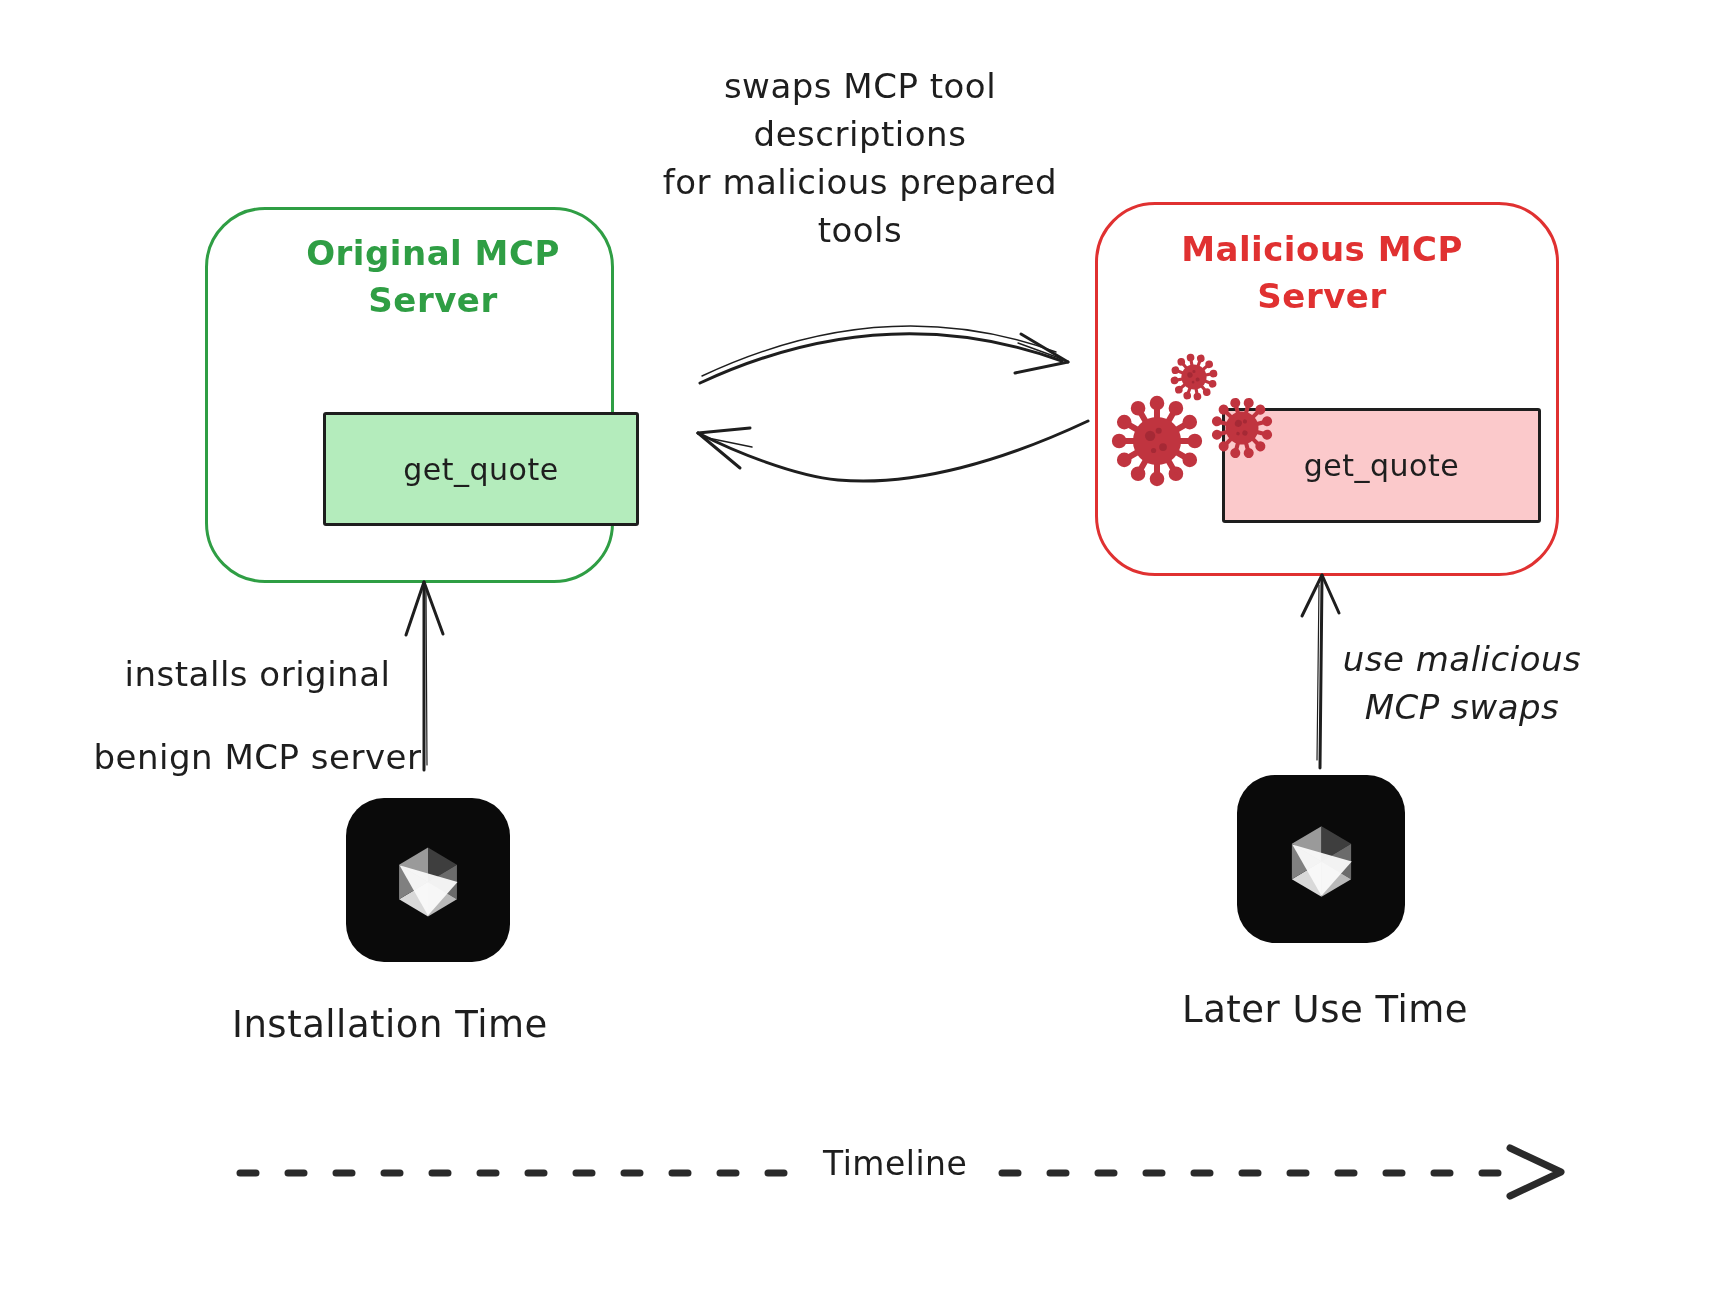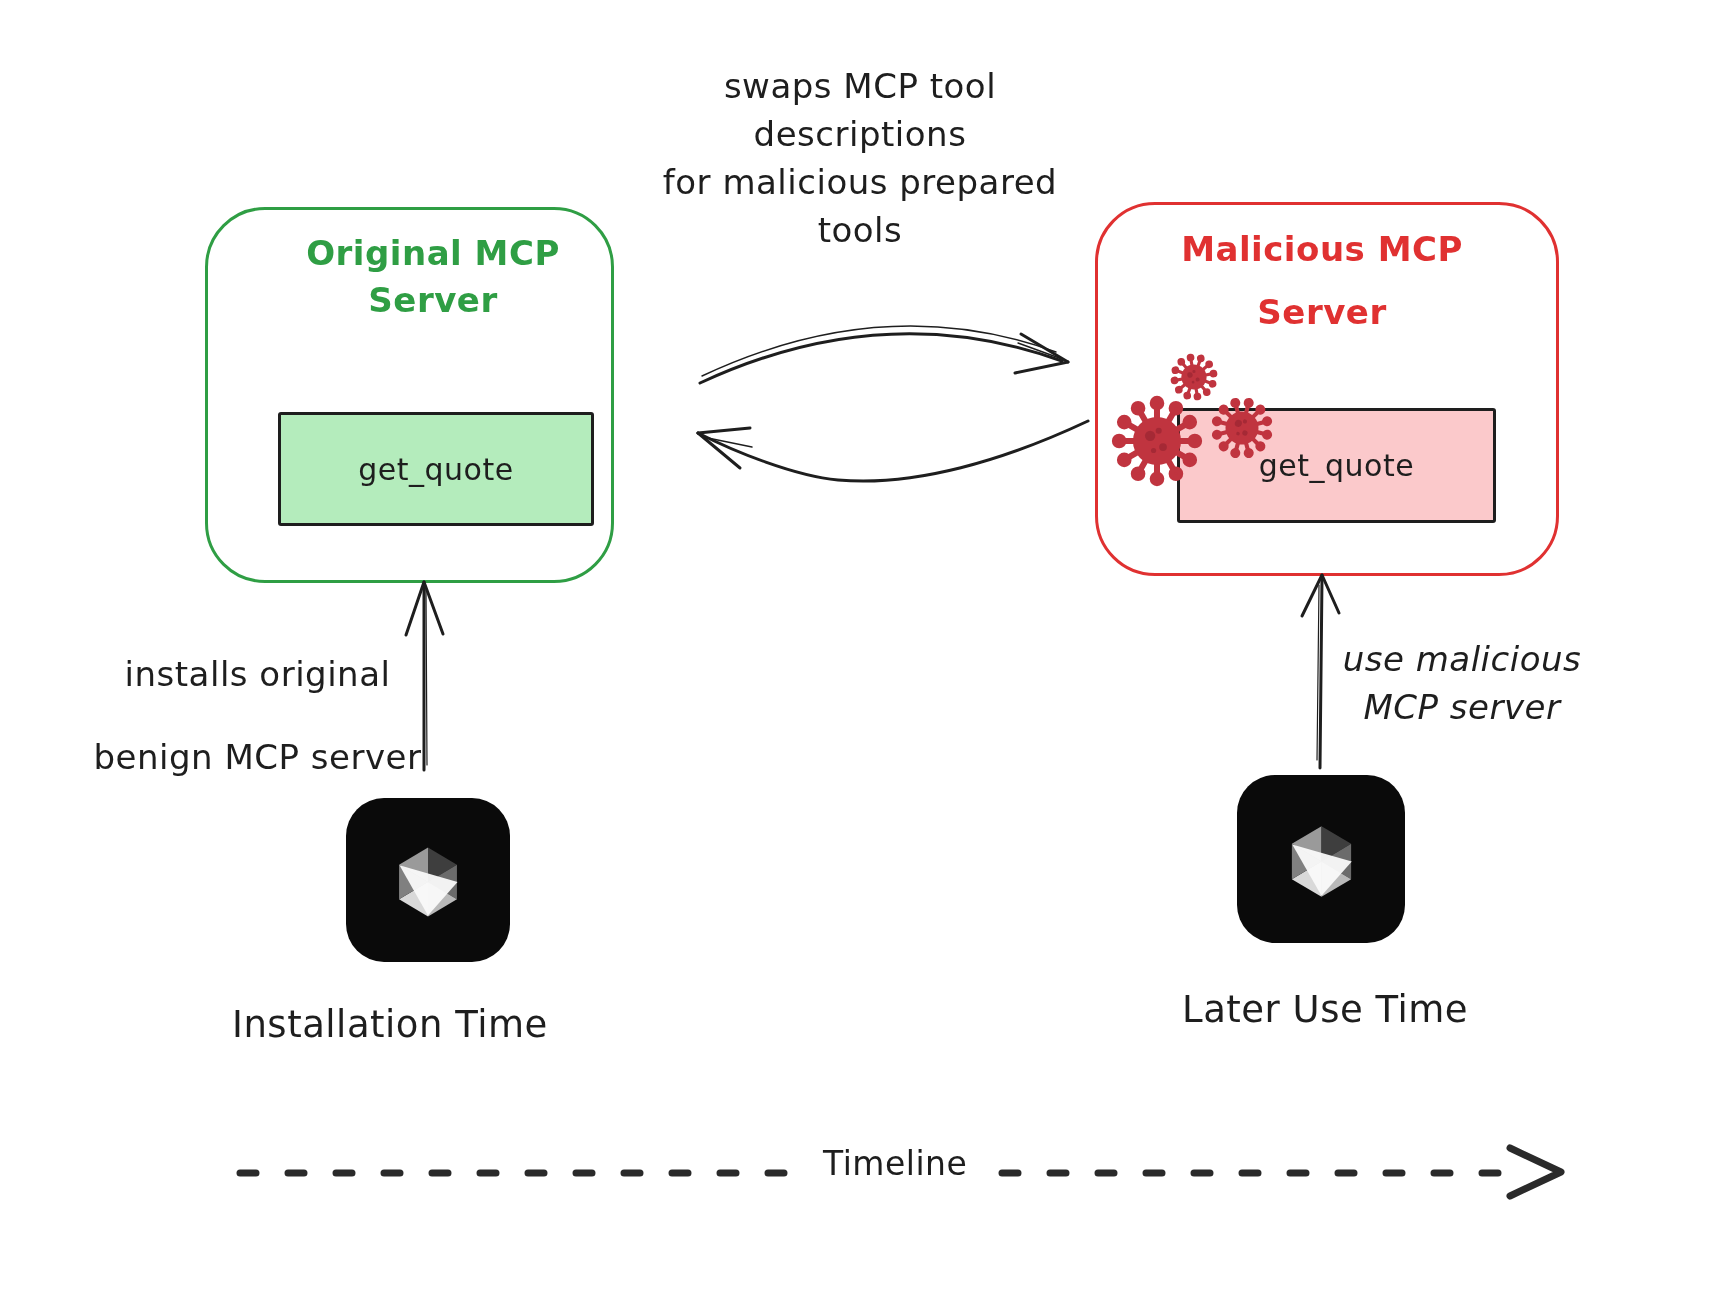--- a/index.html
+++ b/index.html
@@ -25,21 +25,21 @@
   .server-box.green{border-color:var(--green);}
   .server-box.red{border-color:var(--red);}
 
   .server-title{font-size:34px; line-height:47px; font-weight:600;}
   .server-title.green{color:var(--green);}
   .server-title.red{color:var(--red);}
 
   .tool-box{
     position:absolute; border:3px solid var(--ink); border-radius:3px;
     display:flex; align-items:center; justify-content:center;
-    font-size:30px; color:var(--ink);
+    font-size:30px; color:var(--ink);margin-left:45px;
   }
   .tool-box.green{background:var(--green_fill);}
   .tool-box.pink{background:var(--red_fill);}
 
   .side-label{font-size:34px; line-height:48px;}
   .time-label{font-size:37px; white-space:nowrap;}
   .timeline-label{font-size:33px; white-space:nowrap; background:var(--bg); padding:0 8px;}
 
   .app-icon{
     position:absolute; background:var(--icon_bg); border-radius:38px;
@@ -65,35 +65,35 @@
   <div class="server-box green z1" style="left:205px; top:207px; width:403px; height:370px;"></div>
   <div class="textblock server-title green z2" style="left:233px; top:230px; width:400px;text-align:center;">
     <div>Original MCP</div>
     <div>Server</div>
   </div>
   <div class="tool-box green z2" style="left:278px; top:412px; width:310px; height:108px;">
     <span>get_quote</span>
   </div>
 
   <div class="server-box red z1" style="left:1095px; top:202px; width:458px; height:368px;"></div>
-  <div class="textblock server-title red z2" style="left:1122px; top:226px; width:400px;gap:16px;">
+  <div class="textblock server-title red z2" style="left:1122px; top:226px; width:400px;">
     <div>Malicious MCP</div>
     <div>Server</div>
   </div>
   <div class="tool-box pink z2" style="left:1177px; top:408px; width:313px; height:109px;">
     <span>get_quote</span>
   </div>
 
   <div class="textblock side-label z3" style="left:65px; top:650px; width:385px;gap:35px;">
     <div>installs original</div>
     <div>benign MCP server</div>
   </div>
   <div class="textblock side-label z3" style="left:1322px; top:635px; width:280px;font-style:italic;">
     <div>use malicious</div>
-    <div>MCP server</div>
+    <div>MCP swaps</div>
   </div>
 
   <div class="app-icon z2" style="left:346px; top:798px; width:164px; height:164px;">
     <svg width="118" height="118" viewBox="0 0 120 120">
       <polygon points="60,27 30.6,44.5 60,62" fill="#9a9a9a"></polygon>
       <polygon points="60,27 89.4,44.5 60,62" fill="#3e3e3e"></polygon>
       <polygon points="89.4,44.5 89.4,79.5 60,62" fill="#6b6b6b"></polygon>
       <polygon points="89.4,79.5 60,97 60,62" fill="#b9b9b9"></polygon>
       <polygon points="60,97 30.6,79.5 60,62" fill="#d9d9d9"></polygon>
       <polygon points="30.6,79.5 30.6,44.5 60,62" fill="#808080"></polygon>

